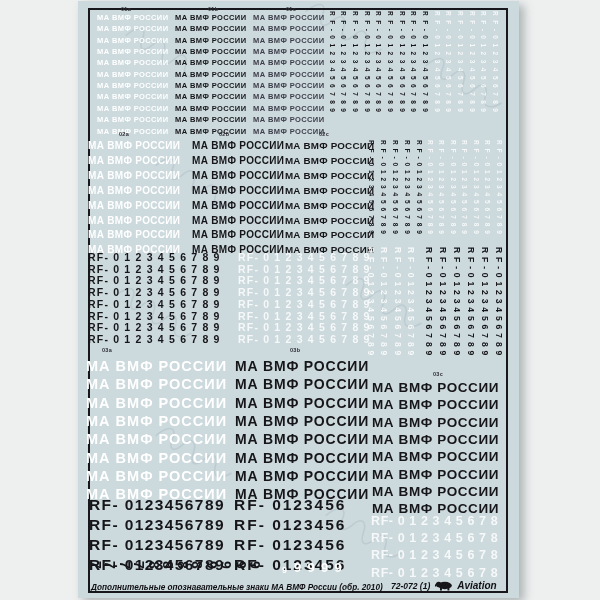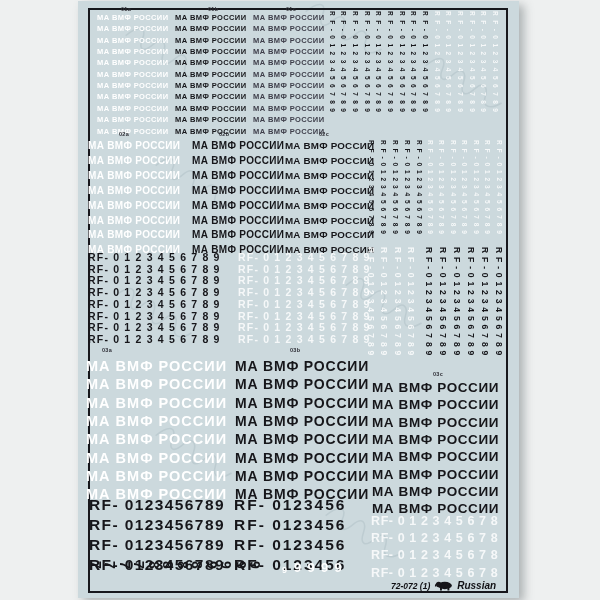--- a/index.html
+++ b/index.html
@@ -224,26 +224,27 @@
       <div class="blk" style="left: 233.1px; top: 561px; font-size: 14px; color: rgb(22, 22, 26); transform: rotate(90deg); transform-origin: 0px 0px;">9</div>
       <div class="blk" style="left: 247.6px; top: 561px; font-size: 14px; color: rgb(22, 22, 26); transform: rotate(90deg); transform-origin: 0px 0px;">9</div>
       <div class="blk" style="left: 262.1px; top: 561px; font-size: 14px; color: rgb(22, 22, 26); transform: rotate(90deg); transform-origin: 0px 0px;">9</div>
       <div class="blk" style="left: 282px; top: 566px; font-size: 9px; color: rgb(255, 255, 255);">9</div>
       <div class="blk" style="left: 294px; top: 561px; font-size: 13px; color: rgb(255, 255, 255);">9</div>
       <div class="blk" style="left: 307.5px; top: 561px; font-size: 13px; color: rgb(255, 255, 255);">9</div>
       <div class="blk" style="left: 321px; top: 561px; font-size: 13px; color: rgb(255, 255, 255);">9</div>
       <div class="blk" style="left: 334.5px; top: 561px; font-size: 13px; color: rgb(255, 255, 255);">9</div>
     </div>
 
+  <div class="cap" id="caption-ru" style="left:91px;top:583px;font-size:8.2px">Дополнительные опознавательные знаки МА ВМФ России (обр. 2010)</div>
 
   <div id="footer-right">
     <div class="cap" style="font-size:8.5px">72-072 (1)</div>
     <svg width="21" height="11" viewBox="0 0 24 12">
       <path d="M6 3 C3 3 2 5 2.2 7 L3.5 7 C3.3 5.5 4 4.5 5 4.3 Z" fill="#15151a"></path>
       <ellipse cx="13.5" cy="6" rx="8" ry="4.2" fill="#15151a"></ellipse>
       <circle cx="6.5" cy="4.8" r="3.1" fill="#15151a"></circle>
       <rect x="8" y="8.5" width="2.2" height="3.2" fill="#15151a"></rect>
       <rect x="16.5" y="8.5" width="2.2" height="3.2" fill="#15151a"></rect>
     </svg>
-    <div class="cap" style="font-size:10px">Russian</div>
+    <div class="cap" style="font-size:10px">Aviation</div>
   </div>
 
 </div>
 
 </body></html>

